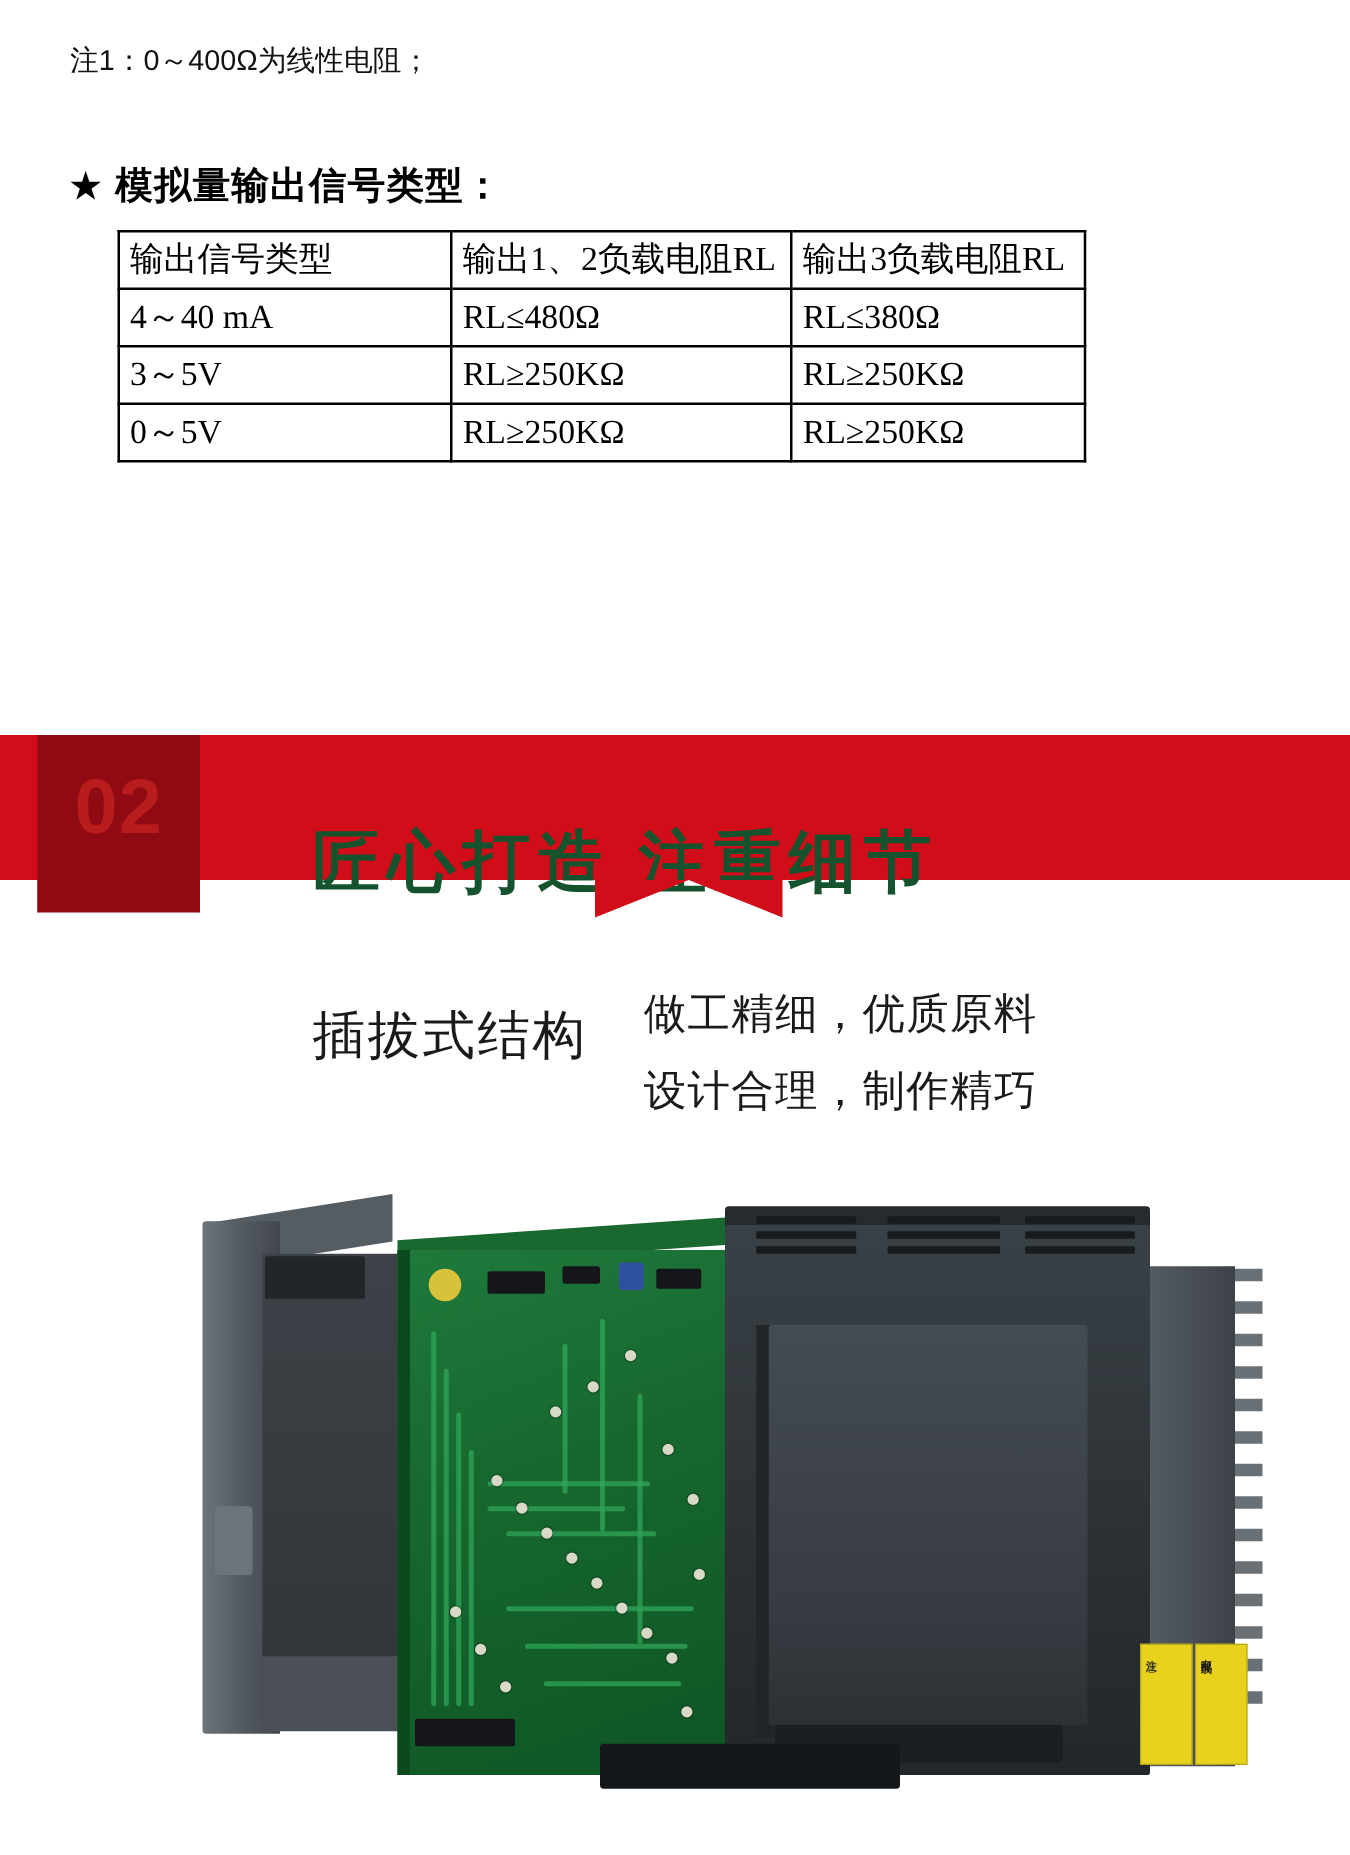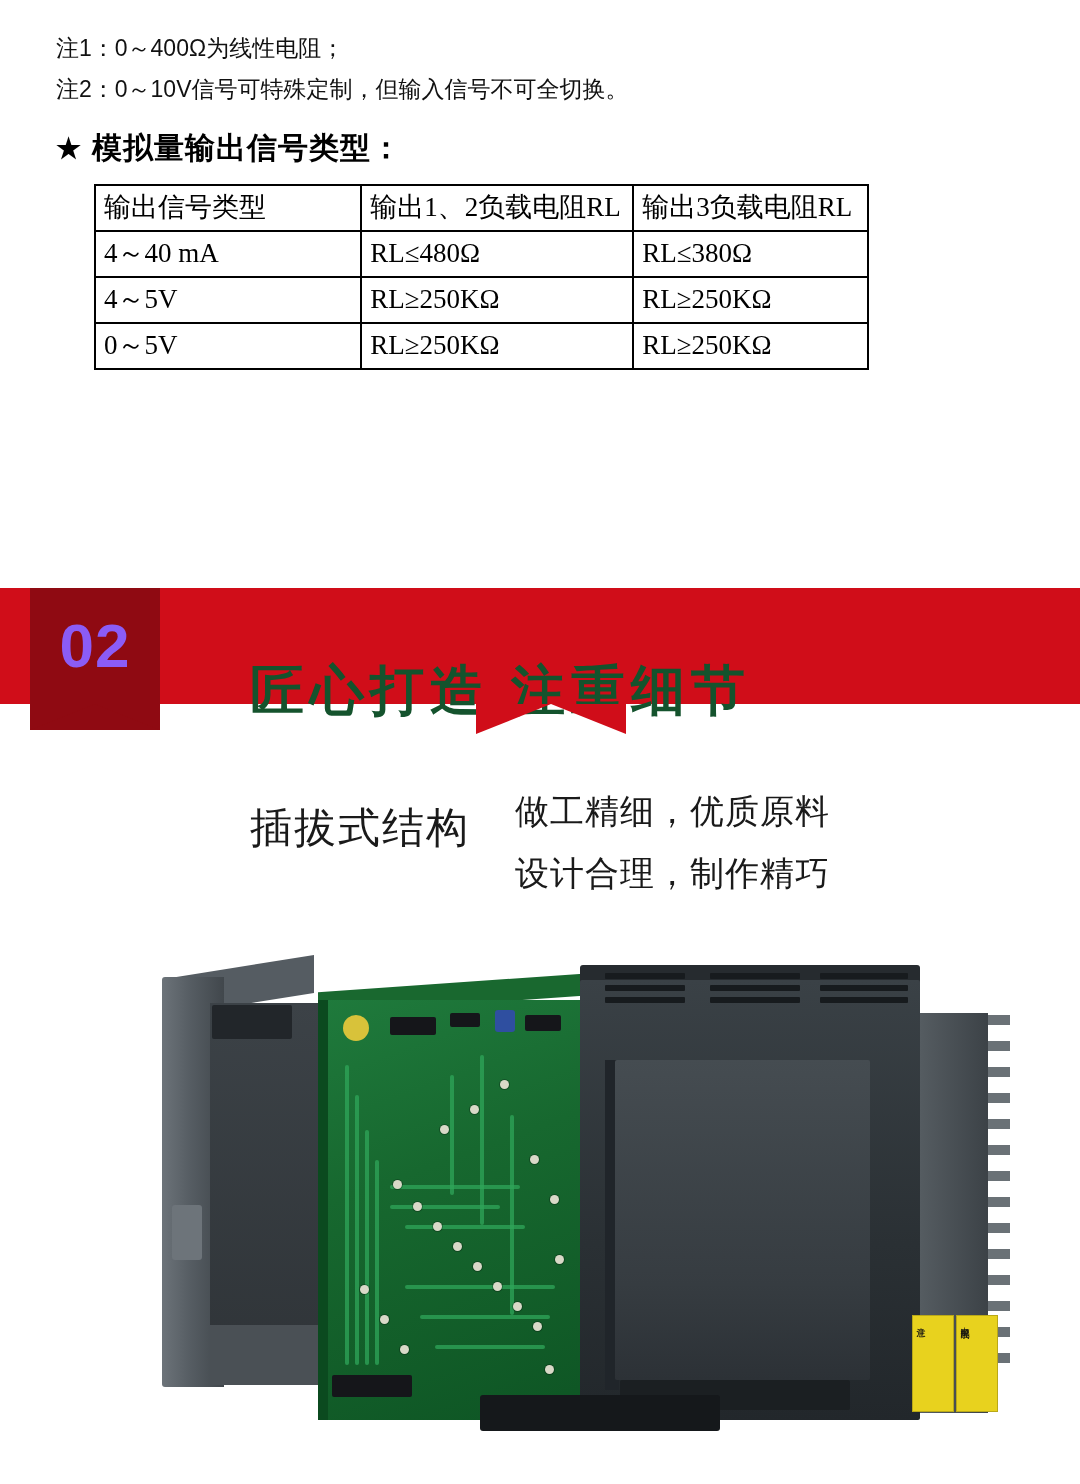--- a/index.html
+++ b/index.html
@@ -98,21 +98,21 @@
     background: #8f0a12;
   }
   .banner-number {
     position: absolute;
     left: 30px;
     top: 0px;
     width: 130px;
     height: 116px;
     line-height: 116px;
     text-align: center;
-    color: #8b5cf6;
+    color: #b91c1c;
     font-size: 62px;
     font-weight: bold;
     font-family: "Liberation Sans", sans-serif;
     letter-spacing: 1px;
   }
   .banner-number-tail {
     position: absolute;
     left: 30px;
     top: 116px;
     width: 0;
@@ -307,21 +307,20 @@
     left: 330px; top: 440px; width: 240px; height: 36px;
     background: #15181b;
     border-radius: 3px;
   }
 </style>
 </head>
 <body>
 
 <div class="notes">
   <div class="note-line">注1：0～400Ω为线性电阻；</div>
-  <div class="note-line">注2：0～10V信号可特殊定制，但输入信号不可全切换。</div>
 </div>
 
 <div class="star-heading">
   <span class="star">★</span><span>模拟量输出信号类型：</span>
 </div>
 
 <div class="spec-table-wrap">
   <table class="spec">
     <colgroup>
         <col class="c1">
@@ -335,21 +334,21 @@
         <th>输出3负载电阻RL</th>
       </tr>
     </thead>
     <tbody>
       <tr>
         <td>4～40 mA</td>
         <td>RL≤480Ω</td>
         <td>RL≤380Ω</td>
       </tr>
       <tr>
-        <td>4～5V</td>
+        <td>3～5V</td>
         <td>RL≥250KΩ</td>
         <td>RL≥250KΩ</td>
       </tr>
       <tr>
         <td>0～5V</td>
         <td>RL≥250KΩ</td>
         <td>RL≥250KΩ</td>
       </tr>
     </tbody>
   </table>

